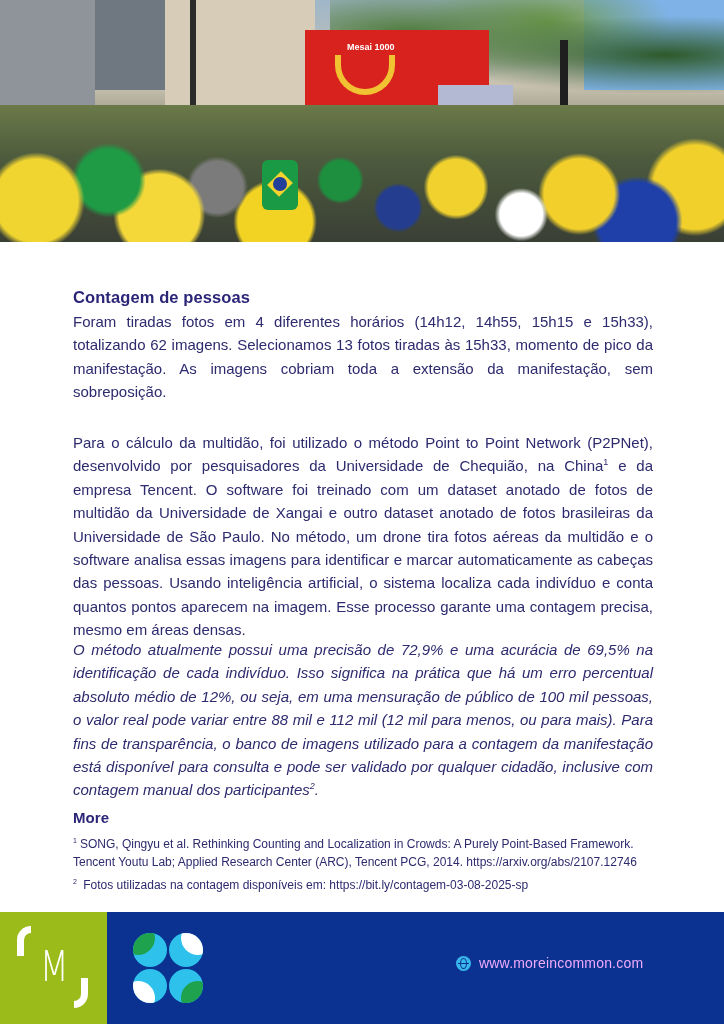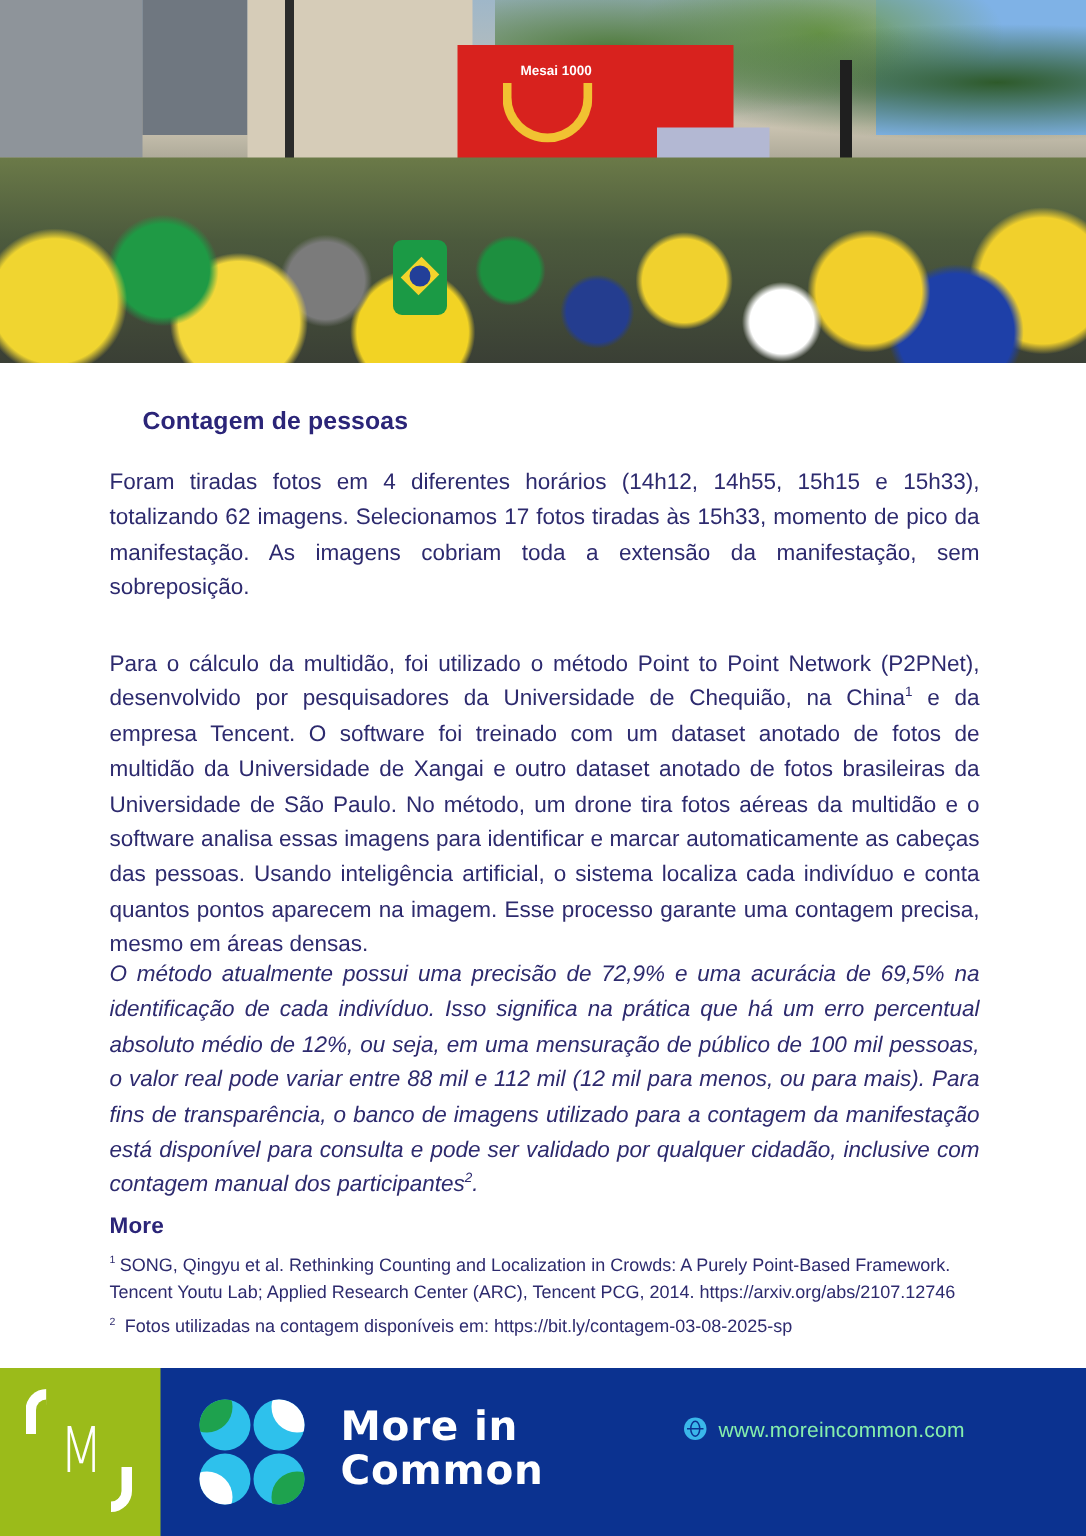--- a/index.html
+++ b/index.html
@@ -41,21 +41,21 @@
              linear-gradient(180deg, #6b7a48 0%, #4c5a3d 40%, #3a3f35 100%); }
   .flag { position: absolute; left: 262px; top: 160px; width: 36px; height: 50px; background: #1b9a45; border-radius: 6px; }
   .flag::after { content: ""; position: absolute; left: 6px; top: 10px; width: 24px; height: 28px; background: #f3d42c; transform: rotate(45deg) scale(.7); }
   .flag .globe { position: absolute; left: 11px; top: 17px; width: 14px; height: 14px; background: #223f99; border-radius: 50%; z-index: 2; }
 
   
   .article { position: absolute; left: 73px; top: 272px; width: 580px; }
   .h { font-size: 16.5px; font-weight: bold; color: #2b2578; letter-spacing: 0.1px; }
   .p { font-size: 15px; line-height: 23.4px; color: #2d2a6e; text-align: justify; }
   .p sup { font-size: 9px; line-height: 0; vertical-align: super; }
-  #h-main { position: absolute; top: 0; left: 0; margin-left: 22px; }
+  #h-main { position: absolute; top: 16px; left: 0; }
   #p1 { position: absolute; top: 38px; left: 0; width: 580px; }
   #p2 { position: absolute; top: 159px; left: 0; width: 580px; }
   #p3 { position: absolute; top: 366px; left: 0; width: 580px; font-style: italic; }
   #h-notes { position: absolute; top: 537px; left: 0; font-size: 15px; }
   .note { position: absolute; left: 0; font-size: 12px; line-height: 17.5px; color: #2d2a6e; width: 585px; }
   .note sup { font-size: 7px; vertical-align: super; margin-right: 3px; }
   #n1 { top: 560px; }
   #n2 { top: 601px; }
 
   
@@ -71,21 +71,21 @@
   .circ.c2 { left: 36px; top: 0; }
   .circ.c3 { left: 0; top: 36px; }
   .circ.c4 { left: 36px; top: 36px; }
   .circ .acc { position: absolute; width: 34px; height: 34px; border-radius: 50%; }
   .c1 .acc { background: #1ea24e; left: -12px; top: -12px; }
   .c2 .acc { background: #ffffff; left: 12px; top: -12px; }
   .c3 .acc { background: #ffffff; left: -12px; top: 12px; }
   .c4 .acc { background: #1ea24e; left: 12px; top: 12px; }
   .mic-text { position: absolute; left: 227px; top: 25px; color: #fff; font-weight: bold; font-size: 27px; line-height: 29px; font-family: "DejaVu Sans", sans-serif; letter-spacing: 0.5px; }
   .links { position: absolute; left: 456px; top: 33px; }
-  .link { display: flex; align-items: flex-start; height: 26px; color: #86efac; font-size: 14px; font-family: "Liberation Sans", sans-serif; letter-spacing: 0.2px; }
+  .link { display: flex; align-items: flex-end; height: 26px; color: #f0abfc; font-size: 14px; font-family: "Liberation Sans", sans-serif; letter-spacing: 0.2px; }
   .globe-ic { width: 15px; height: 15px; border-radius: 50%; background: #3ab7ea; margin-right: 8px; position: relative; }
   .globe-ic::before { content: ""; position: absolute; left: 4px; top: 2px; width: 5px; height: 9px; border: 1px solid #0b3290; border-radius: 50%; }
   .globe-ic::after { content: ""; position: absolute; left: 2px; top: 7px; width: 11px; height: 1px; background: #0b3290; }
 </style>
 </head>
 <body>
 
 <div class="hero" role="img" aria-label="Crowd of demonstrators wearing yellow and green shirts with Brazilian flags on Avenida Paulista">
   <div class="sky"></div>
   <div class="bldg b1"></div>
@@ -101,21 +101,21 @@
   <div class="pole2"></div>
   <div class="crowd"></div>
   <div class="flag">
       <div class="globe"></div>
     </div>
 </div>
 
 <div class="article">
   <h2 id="h-main" class="h">Contagem de pessoas</h2>
 
-  <p id="p1" class="p">Foram tiradas fotos em 4 diferentes horários (14h12, 14h55, 15h15 e 15h33), totalizando 62 imagens. Selecionamos 17 fotos tiradas às 15h33, momento de pico da manifestação. As imagens cobriam toda a extensão da manifestação, sem sobreposição.</p>
+  <p id="p1" class="p">Foram tiradas fotos em 4 diferentes horários (14h12, 14h55, 15h15 e 15h33), totalizando 62 imagens. Selecionamos 13 fotos tiradas às 15h33, momento de pico da manifestação. As imagens cobriam toda a extensão da manifestação, sem sobreposição.</p>
 
   <p id="p2" class="p"><span>Para o cálculo da multidão, foi utilizado o método Point to Point Network (P2PNet), desenvolvido por pesquisadores da Universidade de Chequião, na China</span><sup>1</sup><span> e da empresa Tencent. O software foi treinado com um dataset anotado de fotos de multidão da Universidade de Xangai e outro dataset anotado de fotos brasileiras da Universidade de São Paulo. No método, um drone tira fotos aéreas da multidão e o software analisa essas imagens para identificar e marcar automaticamente as cabeças das pessoas. Usando inteligência artificial, o sistema localiza cada indivíduo e conta quantos pontos aparecem na imagem. Esse processo garante uma contagem precisa, mesmo em áreas densas.</span></p>
 
   <p id="p3" class="p"><span>O método atualmente possui uma precisão de 72,9% e uma acurácia de 69,5% na identificação de cada indivíduo. Isso significa na prática que há um erro percentual absoluto médio de 12%, ou seja, em uma mensuração de público de 100 mil pessoas, o valor real pode variar entre 88 mil e 112 mil (12 mil para menos, ou para mais). Para fins de transparência, o banco de imagens utilizado para a contagem da manifestação está disponível para consulta e pode ser validado por qualquer cidadão, inclusive com contagem manual dos participantes</span><sup>2</sup><span>.</span></p>
 
   <h3 id="h-notes" class="h">More</h3>
 
   <div id="n1" class="note"><sup>1</sup><span>SONG, Qingyu et al. Rethinking Counting and Localization in Crowds: A Purely Point-Based Framework. Tencent Youtu Lab; Applied Research Center (ARC), Tencent PCG, 2014.  https://arxiv.org/abs/2107.12746</span></div>
   <div id="n2" class="note"><sup>2</sup><span> Fotos utilizadas na contagem disponíveis em: https://bit.ly/contagem-03-08-2025-sp</span></div>
 </div>
@@ -134,24 +134,20 @@
     <div class="circ c2">
         <div class="acc"></div>
       </div>
     <div class="circ c3">
         <div class="acc"></div>
       </div>
     <div class="circ c4">
         <div class="acc"></div>
       </div>
   </div>
-  <div class="mic-text">
-    <div>More in</div>
-    <div>Common</div>
-  </div>
 
   <div class="links">
     <div class="link">
       <span class="globe-ic"></span>
       <span>www.moreincommon.com</span>
     </div>
   </div>
 </div>
 
 </body></html>

